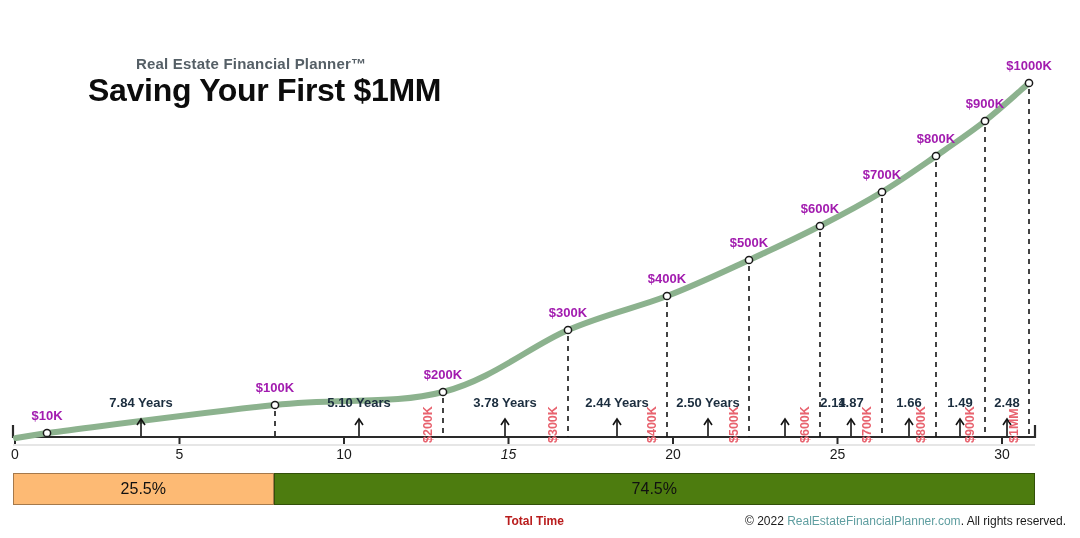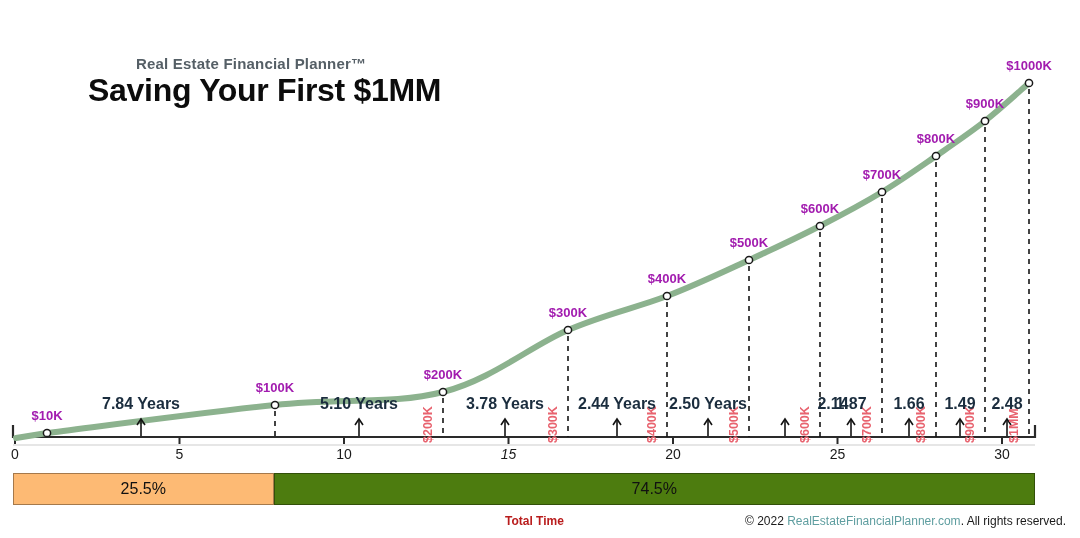--- a/index.html
+++ b/index.html
@@ -36,21 +36,21 @@
   #plot { position:absolute; left:0; top:0; width:1080px; height:470px; }
 
   .pt-label {
     position: absolute;
     font-size: 13px; font-weight: bold; color: #a21caf;
     white-space: nowrap;
     transform: translate(-50%, -100%);
   }
   .gap-label {
     position: absolute;
-    font-size: 16px; font-weight: bold; color: #1b2d3e;
+    font-size: 13px; font-weight: bold; color: #1b2d3e;
     white-space: nowrap;
     transform: translateX(-50%);
   }
   .red-label {
     position: absolute;
     font-size: 12.5px; font-weight: bold; color: #e8636f;
     white-space: nowrap;
     transform-origin: left bottom;
     transform: rotate(-90deg);
   }

